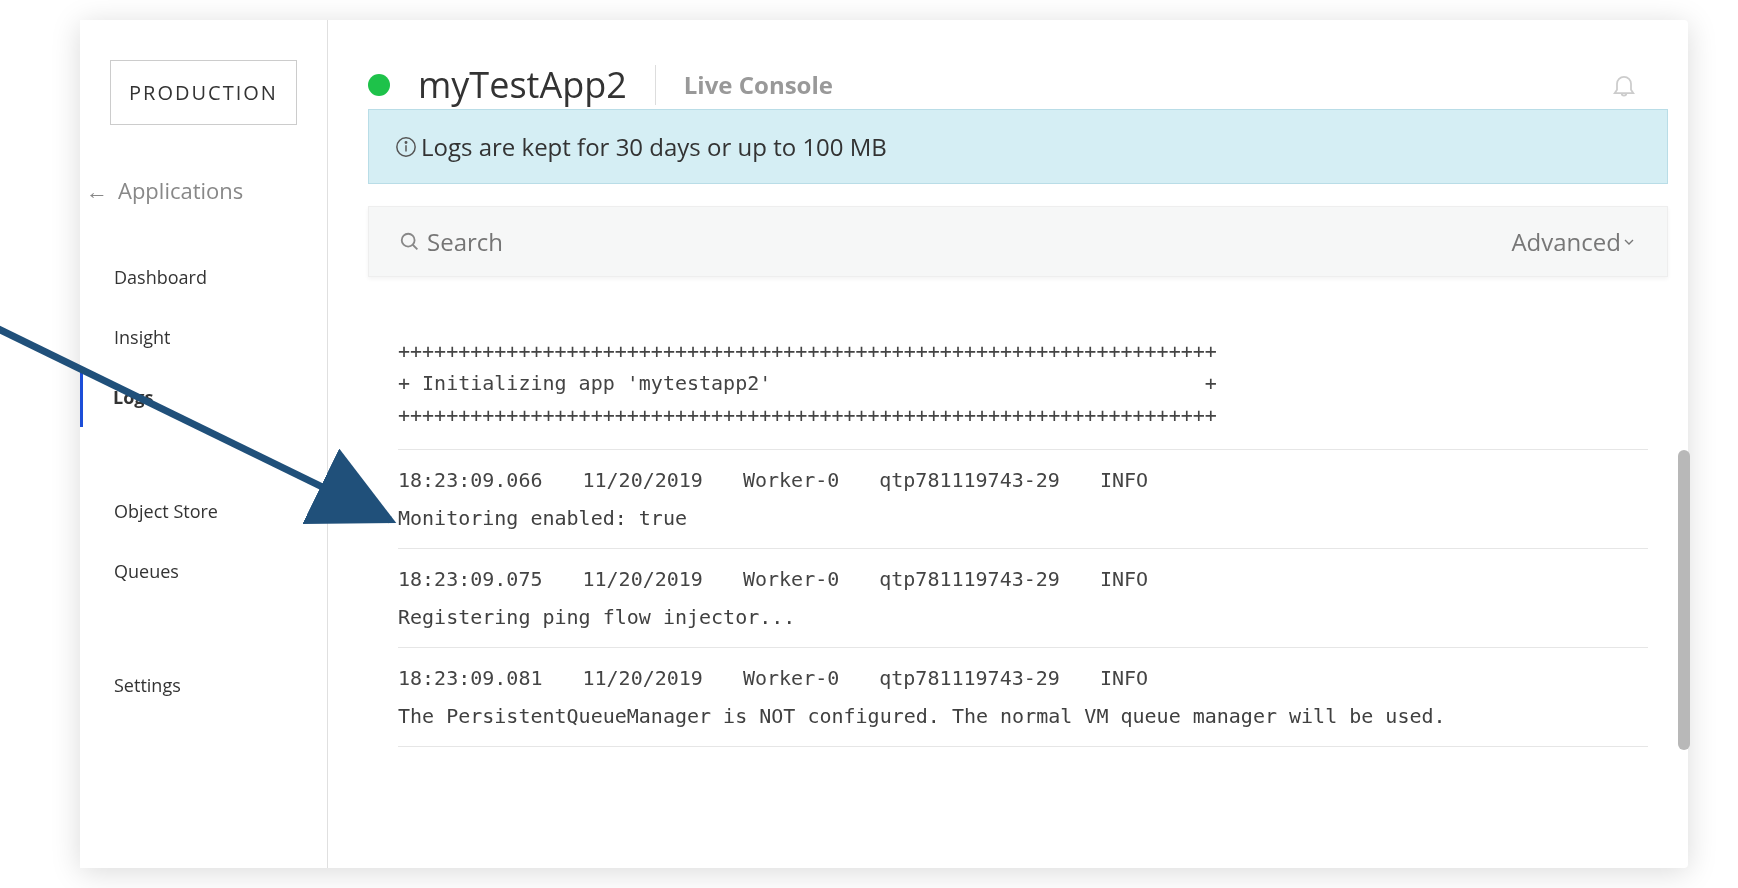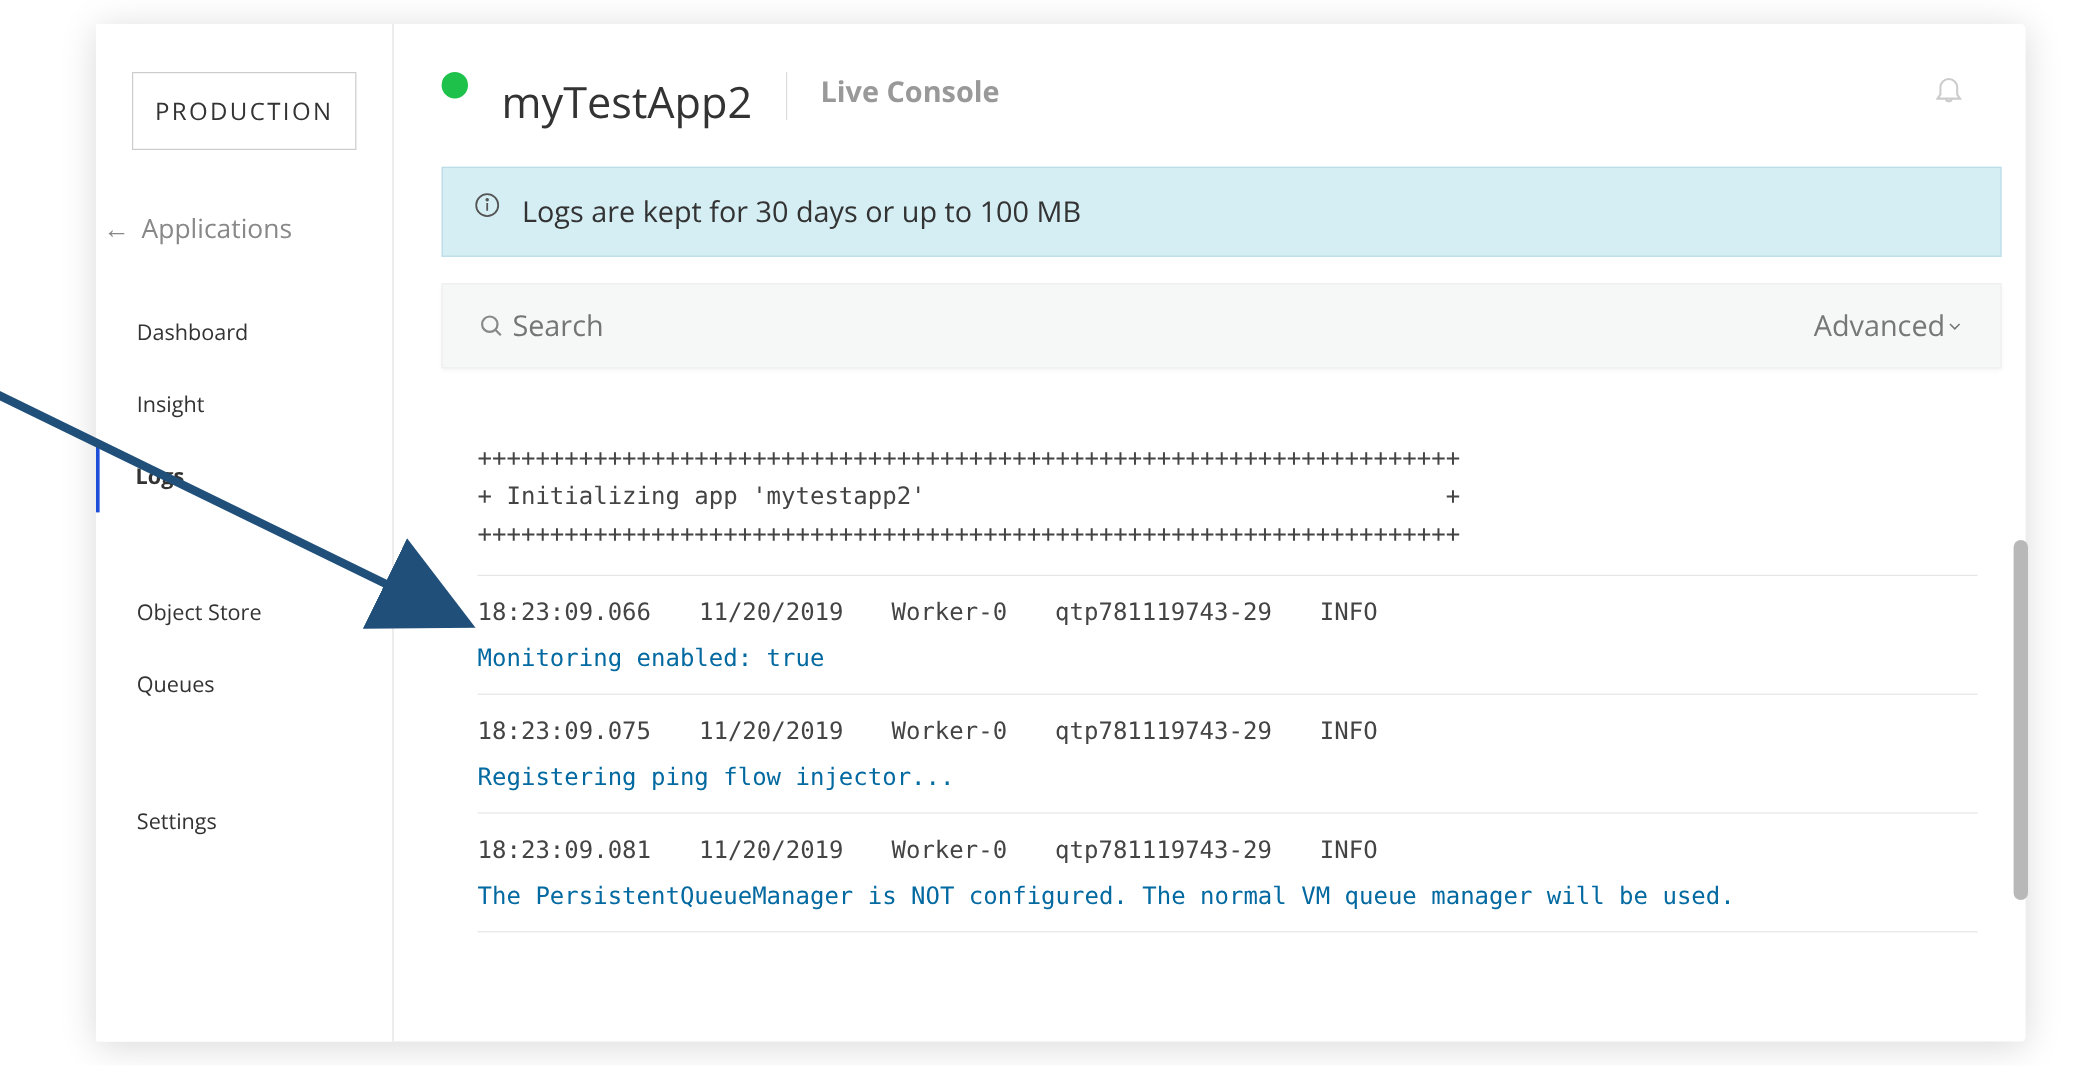--- a/index.html
+++ b/index.html
@@ -69,23 +69,22 @@
     .main {
       flex: 1;
       padding: 40px 10px 0 40px;
       display: flex;
       flex-direction: column;
       min-width: 0;
       position: relative;
     }
     .header-row {
       display: flex;
-      align-items: flex-start;
+      align-items: center;
       gap: 28px;
-      margin-bottom: 30px;
       padding-right: 40px;
     }
     .status-dot {
       width: 22px; height: 22px;
       border-radius: 50%;
       background: #1ec24a;
       flex-shrink: 0;
     }
     .app-name {
       font-size: 36px;
@@ -98,21 +97,22 @@
     .bell {
       width: 28px; height: 28px;
       color: #ccc;
     }
 
     .info-banner {
       background: #d5eef4;
       border: 1px solid #b9dde7;
       padding: 20px 26px;
       display: flex;
-      gap: 18px;
+      align-items: center;
+      gap: 4px;
       font-size: 24px;
       color: #333;
       margin-bottom: 22px;
       margin-right: 10px;
     }
     .info-icon {
       width: 22px; height: 22px; flex-shrink:0;
     }
 
     .search-row {
@@ -152,21 +152,21 @@
       color: #444;
     }
     .log-block.no-border { border-bottom: 1px solid #e6e6e6; }
     .log-meta {
       display: flex;
       gap: 40px;
       margin-bottom: 14px;
       white-space: nowrap;
     }
     .log-meta span { display:inline-block; }
-    .log-msg { color: #0369a1; }
+    .log-msg { color: #404040; }
     .plus-line { white-space: pre; line-height: 1.6; }
 
     
     .arrow-annot {
       position: absolute;
       left: -20px;
       top: 320px;
       pointer-events: none;
       z-index: 20;
     }

